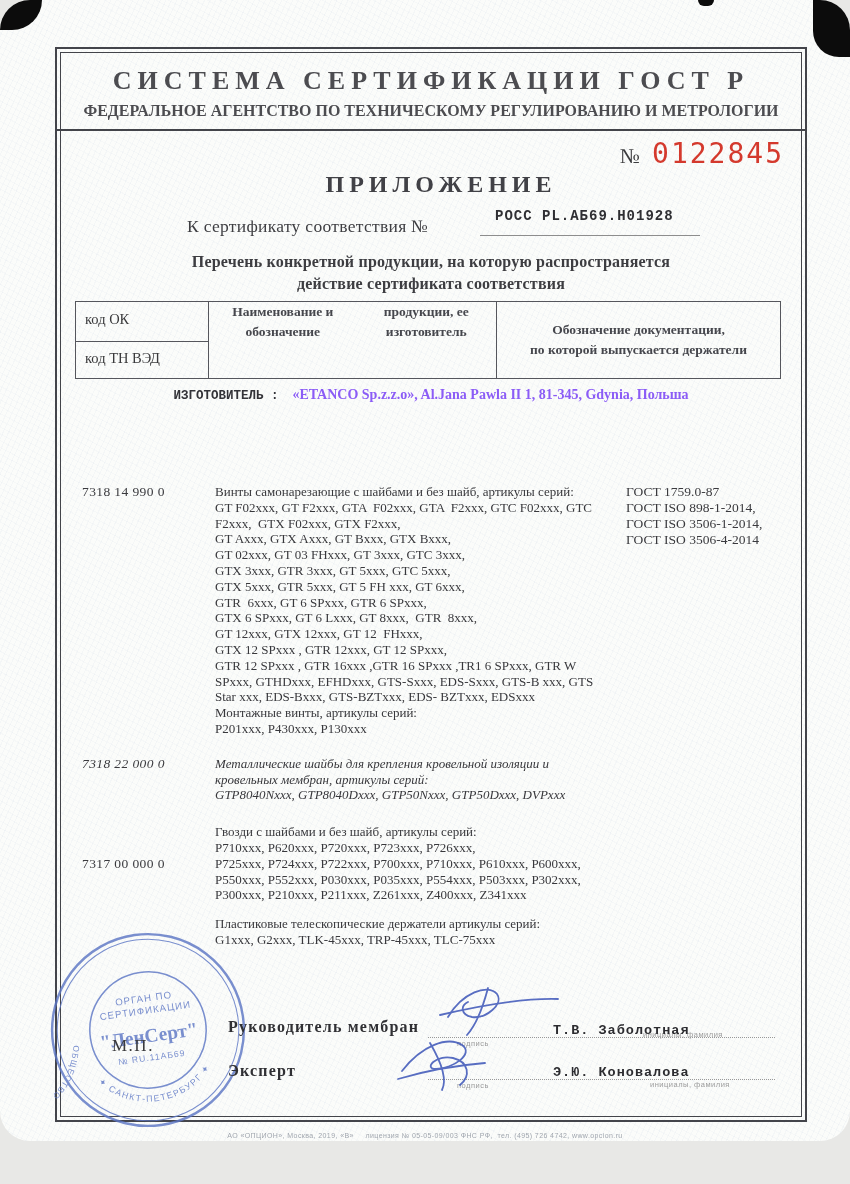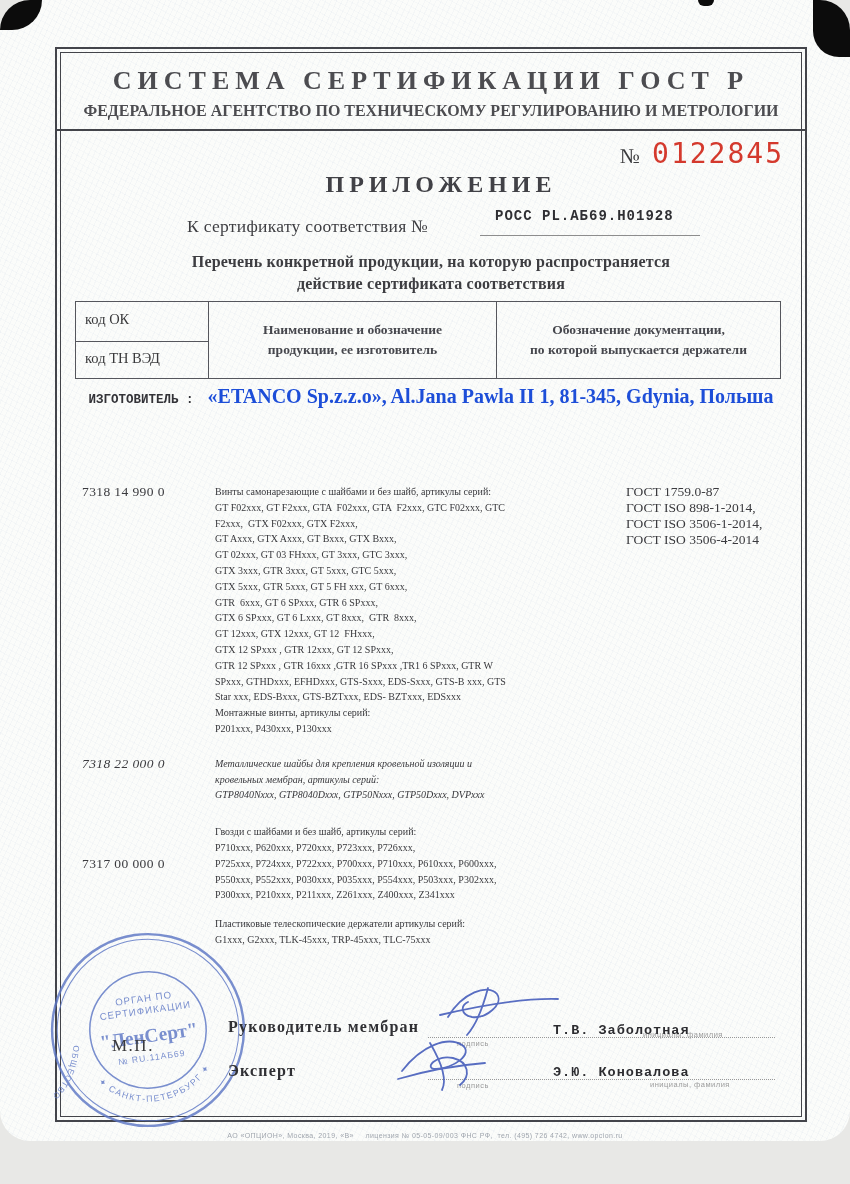--- a/index.html
+++ b/index.html
@@ -50,34 +50,34 @@
   }
   .cert-underline{position:absolute;left:423px;top:170px;width:220px;height:16px;border-bottom:1.5px solid #8d8d8d;}
   .desc1,.desc2{position:absolute;width:100%;text-align:center;font-weight:bold;color:#3d3d41;font-size:16px;letter-spacing:.2px;}
   .desc1{top:204px;}
   .desc2{top:226px;}
 
   .htable{position:absolute;left:18px;top:252px;width:704px;height:76px;border:1.2px solid #55565c;display:flex;}
   .htable .c1{width:132px;border-right:1.2px solid #55565c;display:flex;flex-direction:column;}
   .htable .c1 .r1{height:40px;border-bottom:1px solid #55565c;padding:9px 0 0 9px;box-sizing:border-box;font-size:14.5px;}
   .htable .c1 .r2{flex:1;padding:8px 0 0 9px;box-sizing:border-box;font-size:14.5px;}
-  .htable .c2{width:287px;border-right:1.2px solid #55565c;display:flex;flex-direction:column;justify-content:center;text-align:center;}
+  .htable .c2{width:287px;border-right:1.2px solid #55565c;display:flex;flex-direction:row;justify-content:center;text-align:center;}
   .htable .c3{flex:1;display:flex;flex-direction:column;justify-content:center;text-align:center;}
   .htable .hl{font-size:13.5px;font-weight:bold;color:#46474d;line-height:20px;}
 
   .manu{position:absolute;left:0;top:336px;width:100%;text-align:center;white-space:nowrap;}
   .manu .ml{font-family:"Liberation Mono","DejaVu Sans Mono",monospace;font-size:12.5px;font-weight:bold;color:#333338;}
-  .manu .mv{font-size:20px;font-weight:bold;color:#1d4ed8;margin-left:10px;}
+  .manu .mv{font-size:14px;font-weight:bold;color:#8b5cf6;margin-left:10px;}
 
   .products{position:absolute;left:25px;top:407px;width:700px;margin-top:28px;}
   .product-block{display:flex;align-items:flex-start;}
   .code-cell{width:133px;flex:0 0 133px;font-size:13.5px;letter-spacing:.4px;color:#3a3a3e;line-height:15.8px;}
   .body-cell{width:409px;flex:0 0 409px;}
   .docs-cell{flex:1;padding-left:2px;}
-  .p-line{font-size:10px;line-height:15.8px;color:#38383c;white-space:pre;}
+  .p-line{font-size:13px;line-height:15.8px;color:#38383c;white-space:pre;}
   .d-line{font-size:13.5px;line-height:16px;color:#3a3a3e;white-space:pre;}
 
   .stamp{position:absolute;left:46px;top:928px;width:204px;height:204px;opacity:.82;transform:rotate(-8deg);}
   .mp-mark{position:absolute;left:112px;top:1036px;font-size:17px;letter-spacing:1.5px;color:#3a3a3c;}
 
   .sig-label{position:absolute;font-size:16px;font-weight:bold;letter-spacing:1.2px;color:#303034;white-space:nowrap;}
   .lbl-head{left:228px;top:1018px;}
   .lbl-expert{left:228px;top:1062px;text-align:right;}
   .dotline{position:absolute;border-bottom:1.3px dotted #999;height:1px;}
   .dl1{left:428px;top:1036px;width:347px;}

